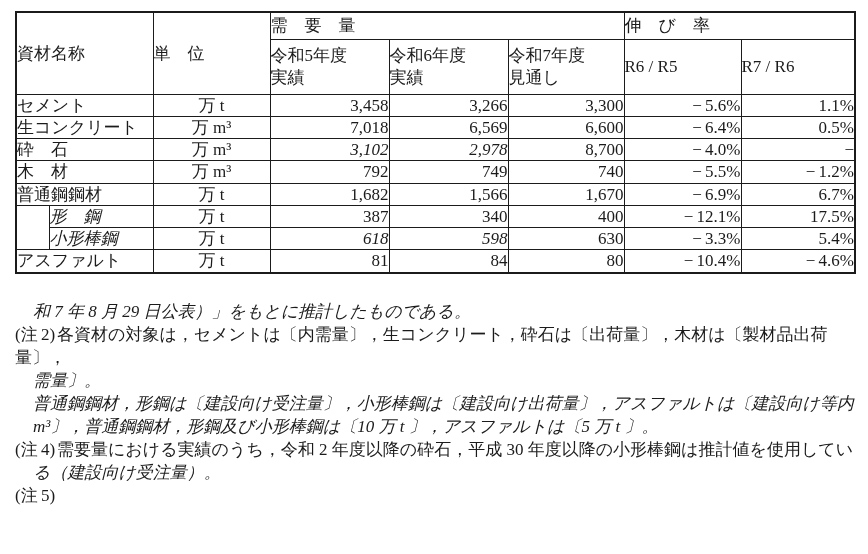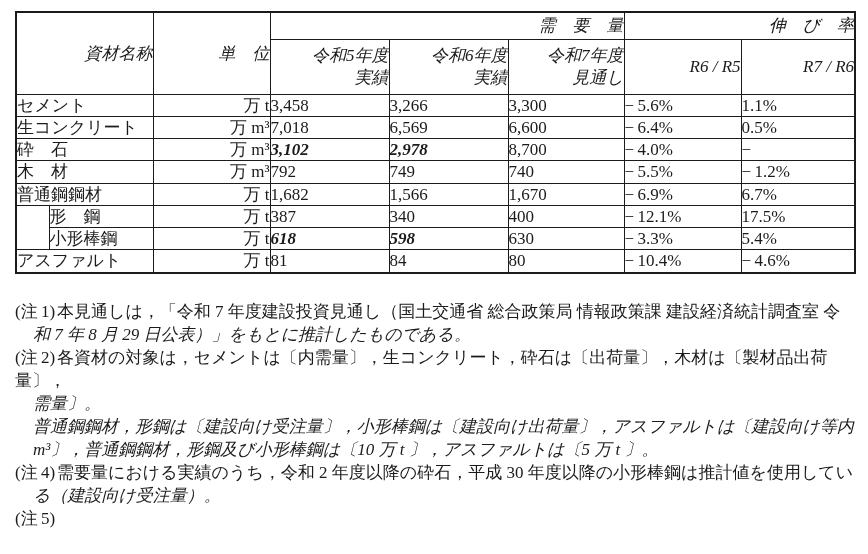--- a/index.html
+++ b/index.html
@@ -18,27 +18,27 @@
   }
   table.mat td {
     border:1px solid #1b1b1b;
     font-size:17px; line-height:1.25;
     padding:0; overflow:hidden;
     vertical-align:middle;
   }
   tr.h1 { height:27px; }
   tr.h2 { height:55px; }
   tr.dr { height:18px; }
-  td.hc { text-align:right;font-style:italic; }
+  td.hc { text-align:left; }
   td.pre { white-space:pre-line; line-height:24px;margin-left:8px; }
   td.lbl { text-align:left; padding-left:8px; }
-  td.sub { padding-left:10px; }
-  td.unit { text-align:right;margin-left:44px; }
-  td.num, td.pct { padding-right:12px; }
-  .it { font-style:italic;font-weight:bold; }
+  td.sub { padding-left:10px;font-style:italic; }
+  td.unit { text-align:center;margin-left:44px; }
+  td.num, td.pct { text-align:right; padding-right:12px; }
+  .it { font-style:italic; }
 
   
   .notes {
     position:absolute; left:15px; top:300px; width:842px;
     font-size:17px; line-height:23px;
   }
   .note-label { display:inline-block; width:42px; }
   .note-cont { margin-left:18px;font-style:italic; }
 </style>
 </head>
@@ -146,23 +146,20 @@
         <td class="num">84</td>
         <td class="num">80</td>
         <td class="pct">− 10.4%</td>
         <td class="pct">− 4.6%</td>
       </tr>
     </tbody>
   </table>
 
   <div class="notes">
     <div class="note">
-      <div class="note-first">
-        <span class="note-label">(注 1)</span><span>本見通しは，「令和 7 年度建設投資見通し（国土交通省 総合政策局 情報政策課 建設経済統計調査室 令</span>
-      </div>
       <div class="note-cont">和 7 年 8 月 29 日公表）」をもとに推計したものである。</div>
     </div>
     <div class="note">
       <div class="note-first">
         <span class="note-label">(注 2)</span><span>各資材の対象は，セメントは〔内需量〕，生コンクリート，砕石は〔出荷量〕，木材は〔製材品出荷量〕，</span>
       </div>
       <div class="note-cont">需量〕。</div>
       <div class="note-cont">普通鋼鋼材，形鋼は〔建設向け受注量〕，小形棒鋼は〔建設向け出荷量〕，アスファルトは〔建設向け等内</div>
     </div>
     <div class="note">

